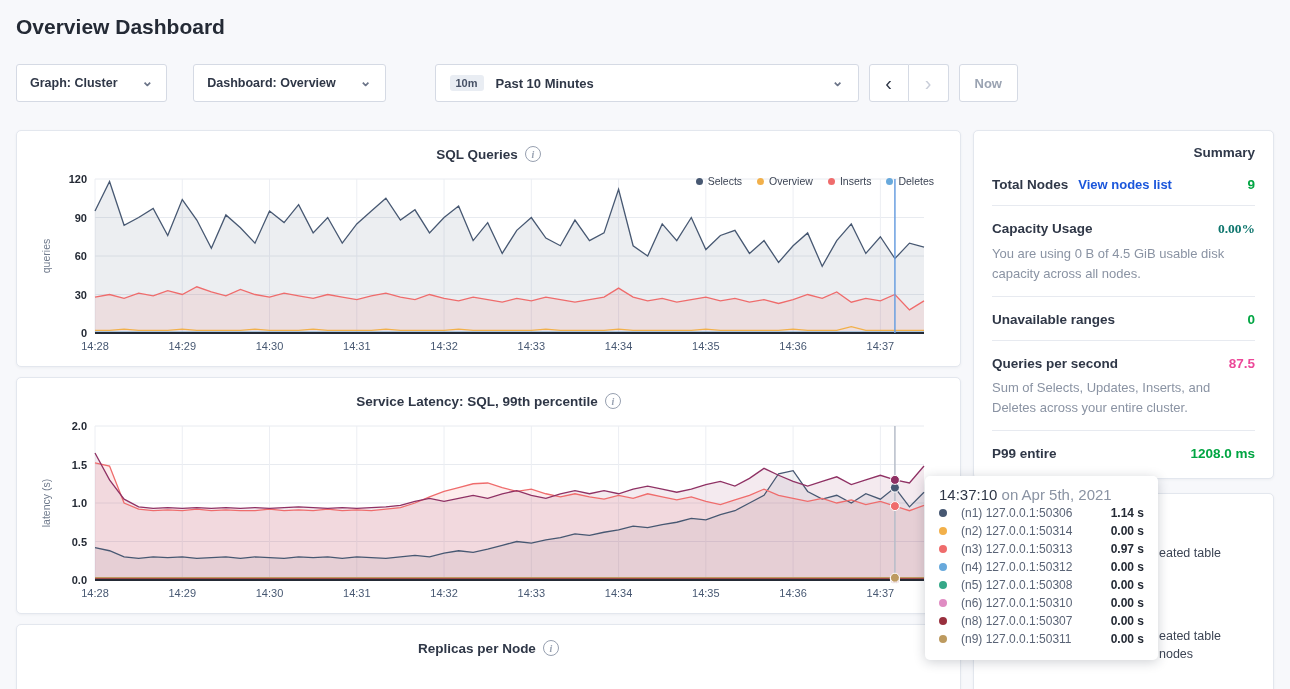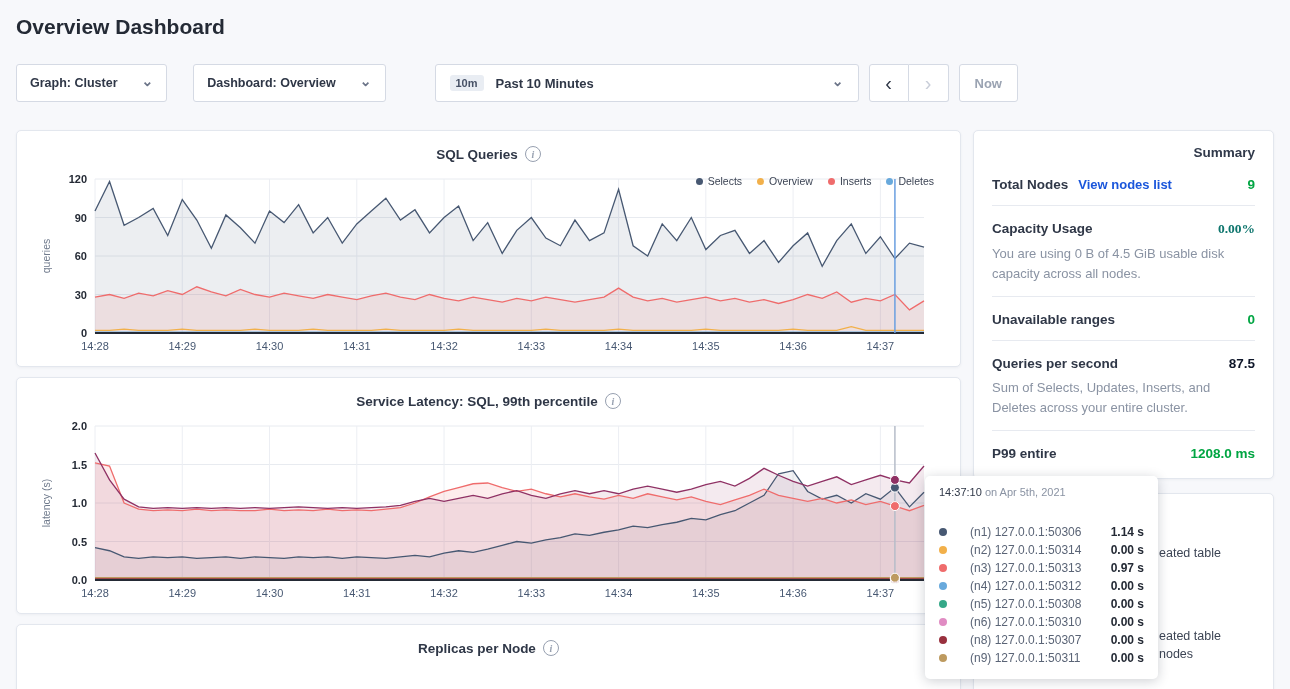--- a/index.html
+++ b/index.html
@@ -42,23 +42,23 @@
   .sum-row:last-child{border-bottom:none}
   .sum-line{display:flex;align-items:baseline}
   .sum-label{font-size:13.5px;font-weight:700;color:#2f3747}
   .sum-link{font-size:13px;font-weight:700;color:#1a56db;margin-left:10px;cursor:pointer;text-decoration:none}
   .sum-value{margin-left:auto;font-size:13.5px;font-weight:700}
   .sum-desc{font-size:13px;color:#8a93a3;line-height:1.5;margin-top:7px}
   .events-card{position:relative;height:260px;overflow:hidden}
   .frag{position:absolute;font-size:12.5px;color:#3c4454}
   .tooltip{position:absolute;left:925px;top:476px;width:233px;background:#fff;border-radius:5px;
     box-shadow:0 2px 12px rgba(30,40,60,.22);padding:10px 14px 12px;z-index:30}
-  .tt-head{font-size:11px;color:#2f3747;margin-bottom:25px}
+  .tt-head{font-size:15px;color:#2f3747;margin-bottom:1px}
   .tt-date{color:#8a93a3}
-  .tt-row{display:flex;align-items:center;gap:23px;height:18px}
+  .tt-row{display:flex;align-items:center;gap:14px;height:18px}
   .tt-label{font-size:12px;color:#5a6476;flex:1;white-space:nowrap}
   .tt-value{font-size:12px;font-weight:700;color:#242a35}
   .tt-dot{width:8px;height:8px;border-radius:50%;flex:0 0 auto}
 </style>
 </head>
 <body>
 
 <div class="header">
   <h1>Overview Dashboard</h1>
 </div>
@@ -249,21 +249,21 @@
           </div>
           <div class="sum-row">
             <div class="sum-line">
               <span class="sum-label">Unavailable ranges</span>
               <span class="sum-value" style="color: rgb(0, 165, 66);">0</span>
             </div>
           </div>
           <div class="sum-row">
             <div class="sum-line">
               <span class="sum-label">Queries per second</span>
-              <span class="sum-value" style="color: #0f172a;">87.5</span>
+              <span class="sum-value" style="color: #ec4899;">87.5</span>
             </div>
             <p class="sum-desc">Sum of Selects, Updates, Inserts, and Deletes across your entire cluster.</p>
           </div>
           <div class="sum-row">
             <div class="sum-line">
               <span class="sum-label">P99 entire</span>
               <span class="sum-value" style="color: rgb(0, 165, 66);">1208.0 ms</span>
             </div>
           </div>
         </div>

